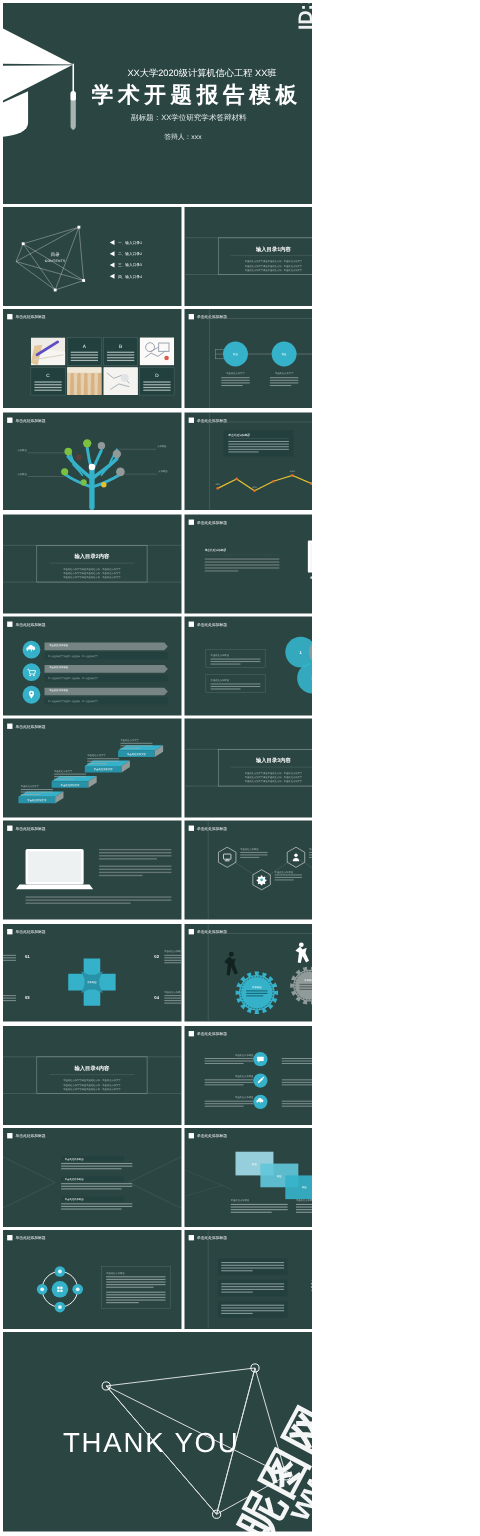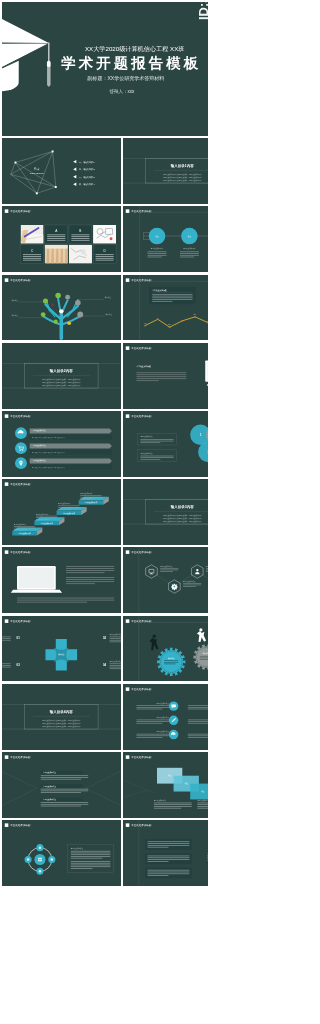--- a/index.html
+++ b/index.html
@@ -741,18 +741,36 @@
         <circle cx="246.0" cy="94.0" r="17" fill="none" stroke="#ffffff" stroke-width="0.9"></circle>
         <text class="lbl-s" x="246.0" y="95.6" text-anchor="middle">添加标题</text>
         <circle cx="246.0" cy="68.0" r="3.2" fill="#ffffff"></circle>
         <circle cx="268.5" cy="81.0" r="3.2" fill="#ffffff"></circle>
         <circle cx="268.5" cy="107.0" r="3.2" fill="#ffffff"></circle>
         <circle cx="246.0" cy="120.0" r="3.2" fill="#ffffff"></circle>
         <circle cx="223.5" cy="107.0" r="3.2" fill="#ffffff"></circle>
         <circle cx="223.5" cy="81.0" r="3.2" fill="#ffffff"></circle>
       </svg>
     </div>
+<div class="slide" style="left:2.00px;top:888.40px;width:240.00px;height:133.10px">
+      <svg viewBox="0 0 300 166.5" preserveAspectRatio="none" shape-rendering="geometricPrecision">
+        <g stroke="#ffffff" stroke-width="0.8" fill="none" opacity="0.85">
+          <path d="M86 45 L210 30 L178 152 Z"></path>
+          <path d="M86 45 L178 152"></path>
+          <path d="M86 45 L236 120 L210 30"></path>
+          <path d="M178 152 L236 120"></path>
+          <path d="M210 30 L178 152"></path>
+        </g>
+        <g fill="none" stroke="#ffffff" stroke-width="0.8">
+          <circle cx="86" cy="45" r="3.4"></circle>
+          <circle cx="210" cy="30" r="3.4"></circle>
+          <circle cx="178" cy="152" r="3.4"></circle>
+          <circle cx="236" cy="120" r="3.4"></circle>
+        </g>
+        <text class="close-title" x="50" y="100">THANK YOU</text>
+      </svg>
+    </div>
 
 <div class="wm-id">ID:30607871 NO:202101261905164087</div>
 <div class="wm-site-cn">昵图网</div>
 <div class="wm-site-url">www.nipic.com</div>
 
 </div>
 
 </body></html>

